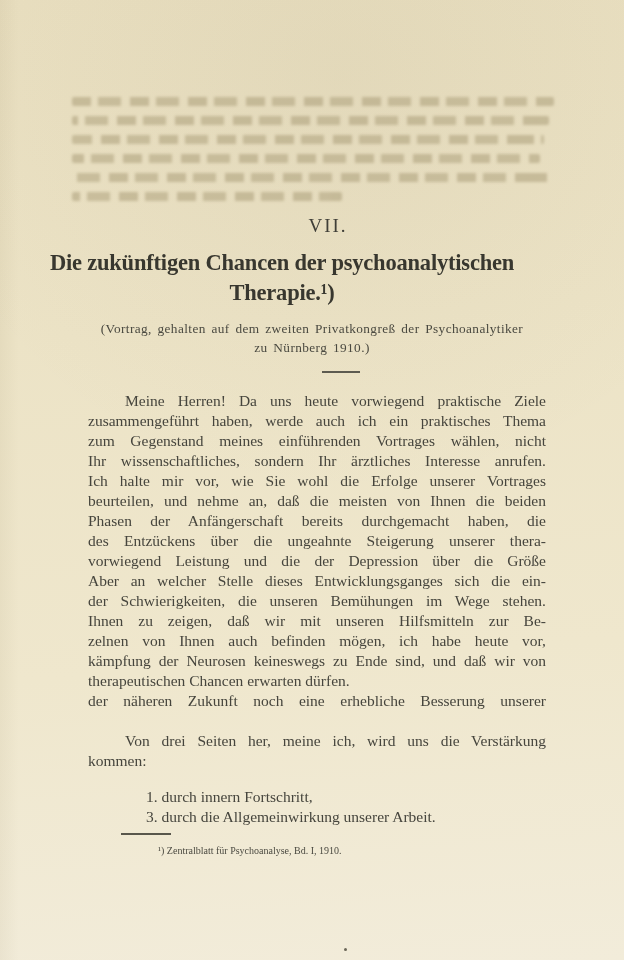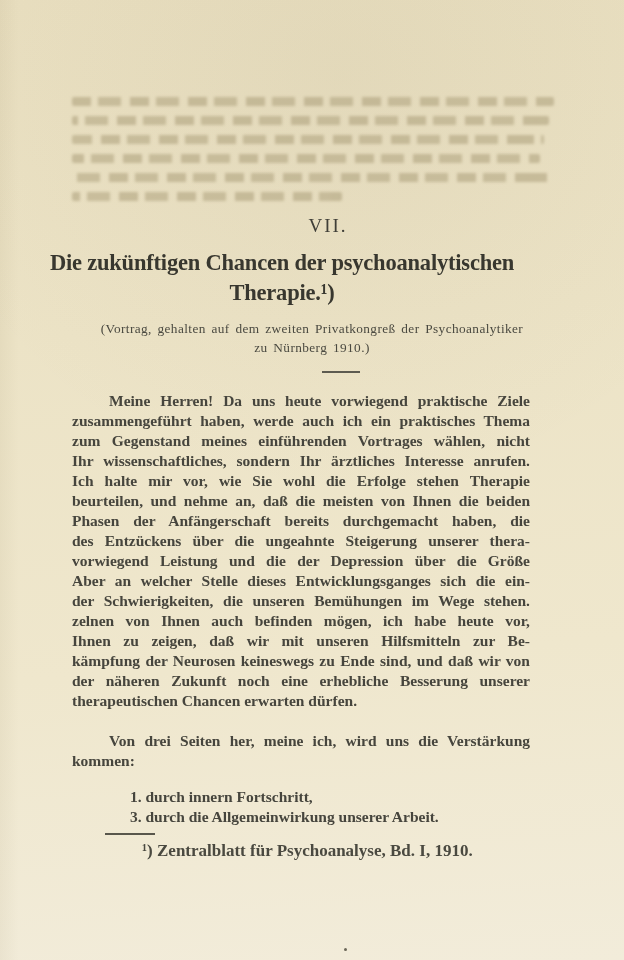--- a/index.html
+++ b/index.html
@@ -87,47 +87,46 @@
     left: 322px;
     width: 38px;
     height: 1.5px;
     background: #5d5b50;
   }
 
   
   .bodycol {
     position: absolute;
     top: 391px;
-    left: 72px;
+    left: 88px;
     width: 458px;
     font-size: 15.5px;
     line-height: 20px;
     color: #46453d;
-    font-weight: bold;
   }
   .bline {
     text-align: justify;
     text-align-last: justify;
   }
   .bline.ind  { padding-left: 37px; }
   .bline.last { text-align: left; text-align-last: left; }
   .para2 { margin-top: 20px; }
   .numlist { margin-top: 16px; }
   .list-item { padding-left: 58px; }
   .fnrule {
     margin-top: 6px;
     margin-left: 33px;
     width: 50px;
     height: 1.5px;
     background: #59574c;
   }
   .footnote {
     margin-top: 6px;
     padding-left: 70px;
-    font-size: 17px;
+    font-size: 10px;
     color: #4a4940;
   }
   .speck {
     position: absolute;
     top: 948px;
     left: 344px;
     width: 3px;
     height: 3px;
     border-radius: 50%;
     background: #6b6758;
@@ -161,32 +160,32 @@
 
   <div class="divider"></div>
 
   <div class="bodycol">
 
     <div class="para1">
       <div class="bline ind">Meine Herren! Da uns heute vorwiegend praktische Ziele</div>
       <div class="bline">zusammengeführt haben, werde auch ich ein praktisches Thema</div>
       <div class="bline">zum Gegenstand meines einführenden Vortrages wählen, nicht</div>
       <div class="bline">Ihr wissenschaftliches, sondern Ihr ärztliches Interesse anrufen.</div>
-      <div class="bline">Ich halte mir vor, wie Sie wohl die Erfolge stehen Therapie</div>
+      <div class="bline">Ich halte mir vor, wie Sie wohl die Erfolge unserer Vortrages</div>
       <div class="bline">beurteilen, und nehme an, daß die meisten von Ihnen die beiden</div>
       <div class="bline">Phasen der Anfängerschaft bereits durchgemacht haben, die</div>
       <div class="bline">des Entzückens über die ungeahnte Steigerung unserer thera-</div>
       <div class="bline">vorwiegend Leistung und die der Depression über die Größe</div>
       <div class="bline">Aber an welcher Stelle dieses Entwicklungsganges sich die ein-</div>
       <div class="bline">der Schwierigkeiten, die unseren Bemühungen im Wege stehen.</div>
+      <div class="bline">Ihnen zu zeigen, daß wir mit unseren Hilfsmitteln zur Be-</div>
       <div class="bline">zelnen von Ihnen auch befinden mögen, ich habe heute vor,</div>
-      <div class="bline">Ihnen zu zeigen, daß wir mit unseren Hilfsmitteln zur Be-</div>
       <div class="bline">kämpfung der Neurosen keineswegs zu Ende sind, und daß wir von</div>
+      <div class="bline last">therapeutischen Chancen erwarten dürfen.</div>
       <div class="bline">der näheren Zukunft noch eine erhebliche Besserung unserer</div>
-      <div class="bline last">therapeutischen Chancen erwarten dürfen.</div>
     </div>
 
     <div class="para2">
       <div class="bline ind">Von drei Seiten her, meine ich, wird uns die Verstärkung</div>
       <div class="bline last">kommen:</div>
     </div>
 
     <div class="numlist">
       <div class="list-item">1. durch innern Fortschritt,</div>
       <div class="list-item">3. durch die Allgemeinwirkung unserer Arbeit.</div>

